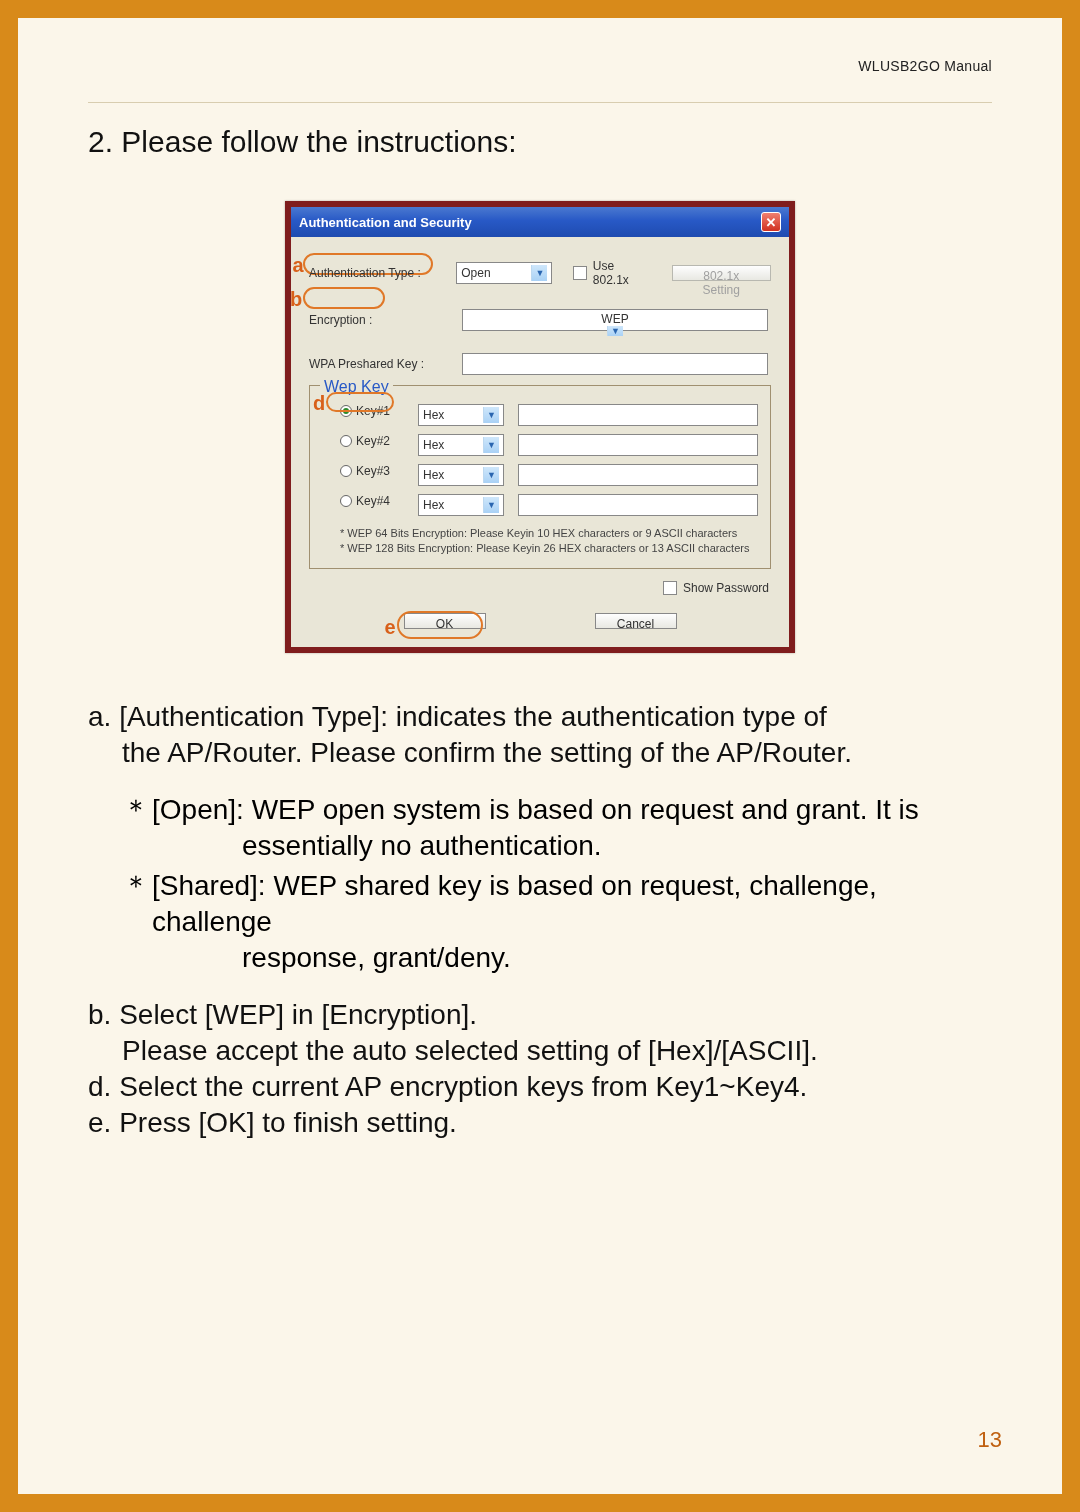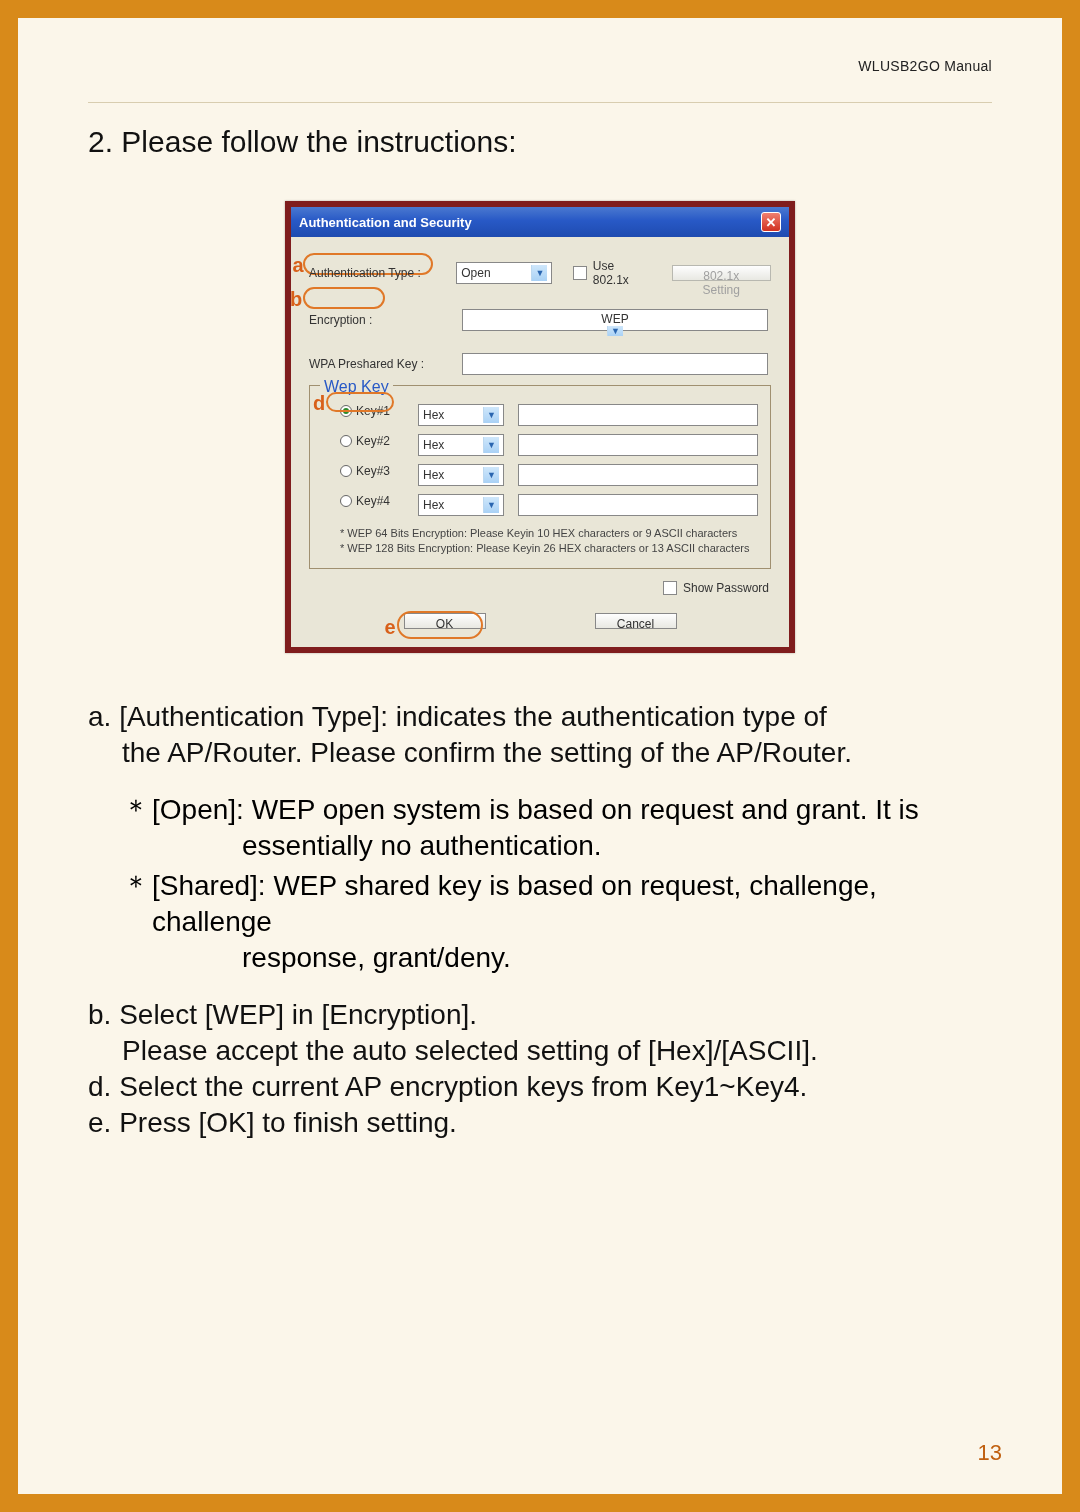--- a/index.html
+++ b/index.html
@@ -246,21 +246,21 @@
     margin: 22px 0;
   }
   .body-text .indent { margin-left: 34px; }
   .bullet-block { margin: 22px 0 22px 34px; font-size: 28px; line-height: 1.28; }
   .bullet-line { display: flex; }
   .bullet-star { width: 30px; }
   .bullet-content { flex: 1; }
   .bullet-cont { margin-left: 120px; }
   .page-num {
     position: absolute;
-    bottom: 28px;
+    bottom: 41px;
     right: 60px;
     color: #c06010;
     font-size: 22px;
   }
 </style>
 </head>
 <body>
 
 <div class="page">
   <div class="header-right">WLUSB2GO  Manual</div>

